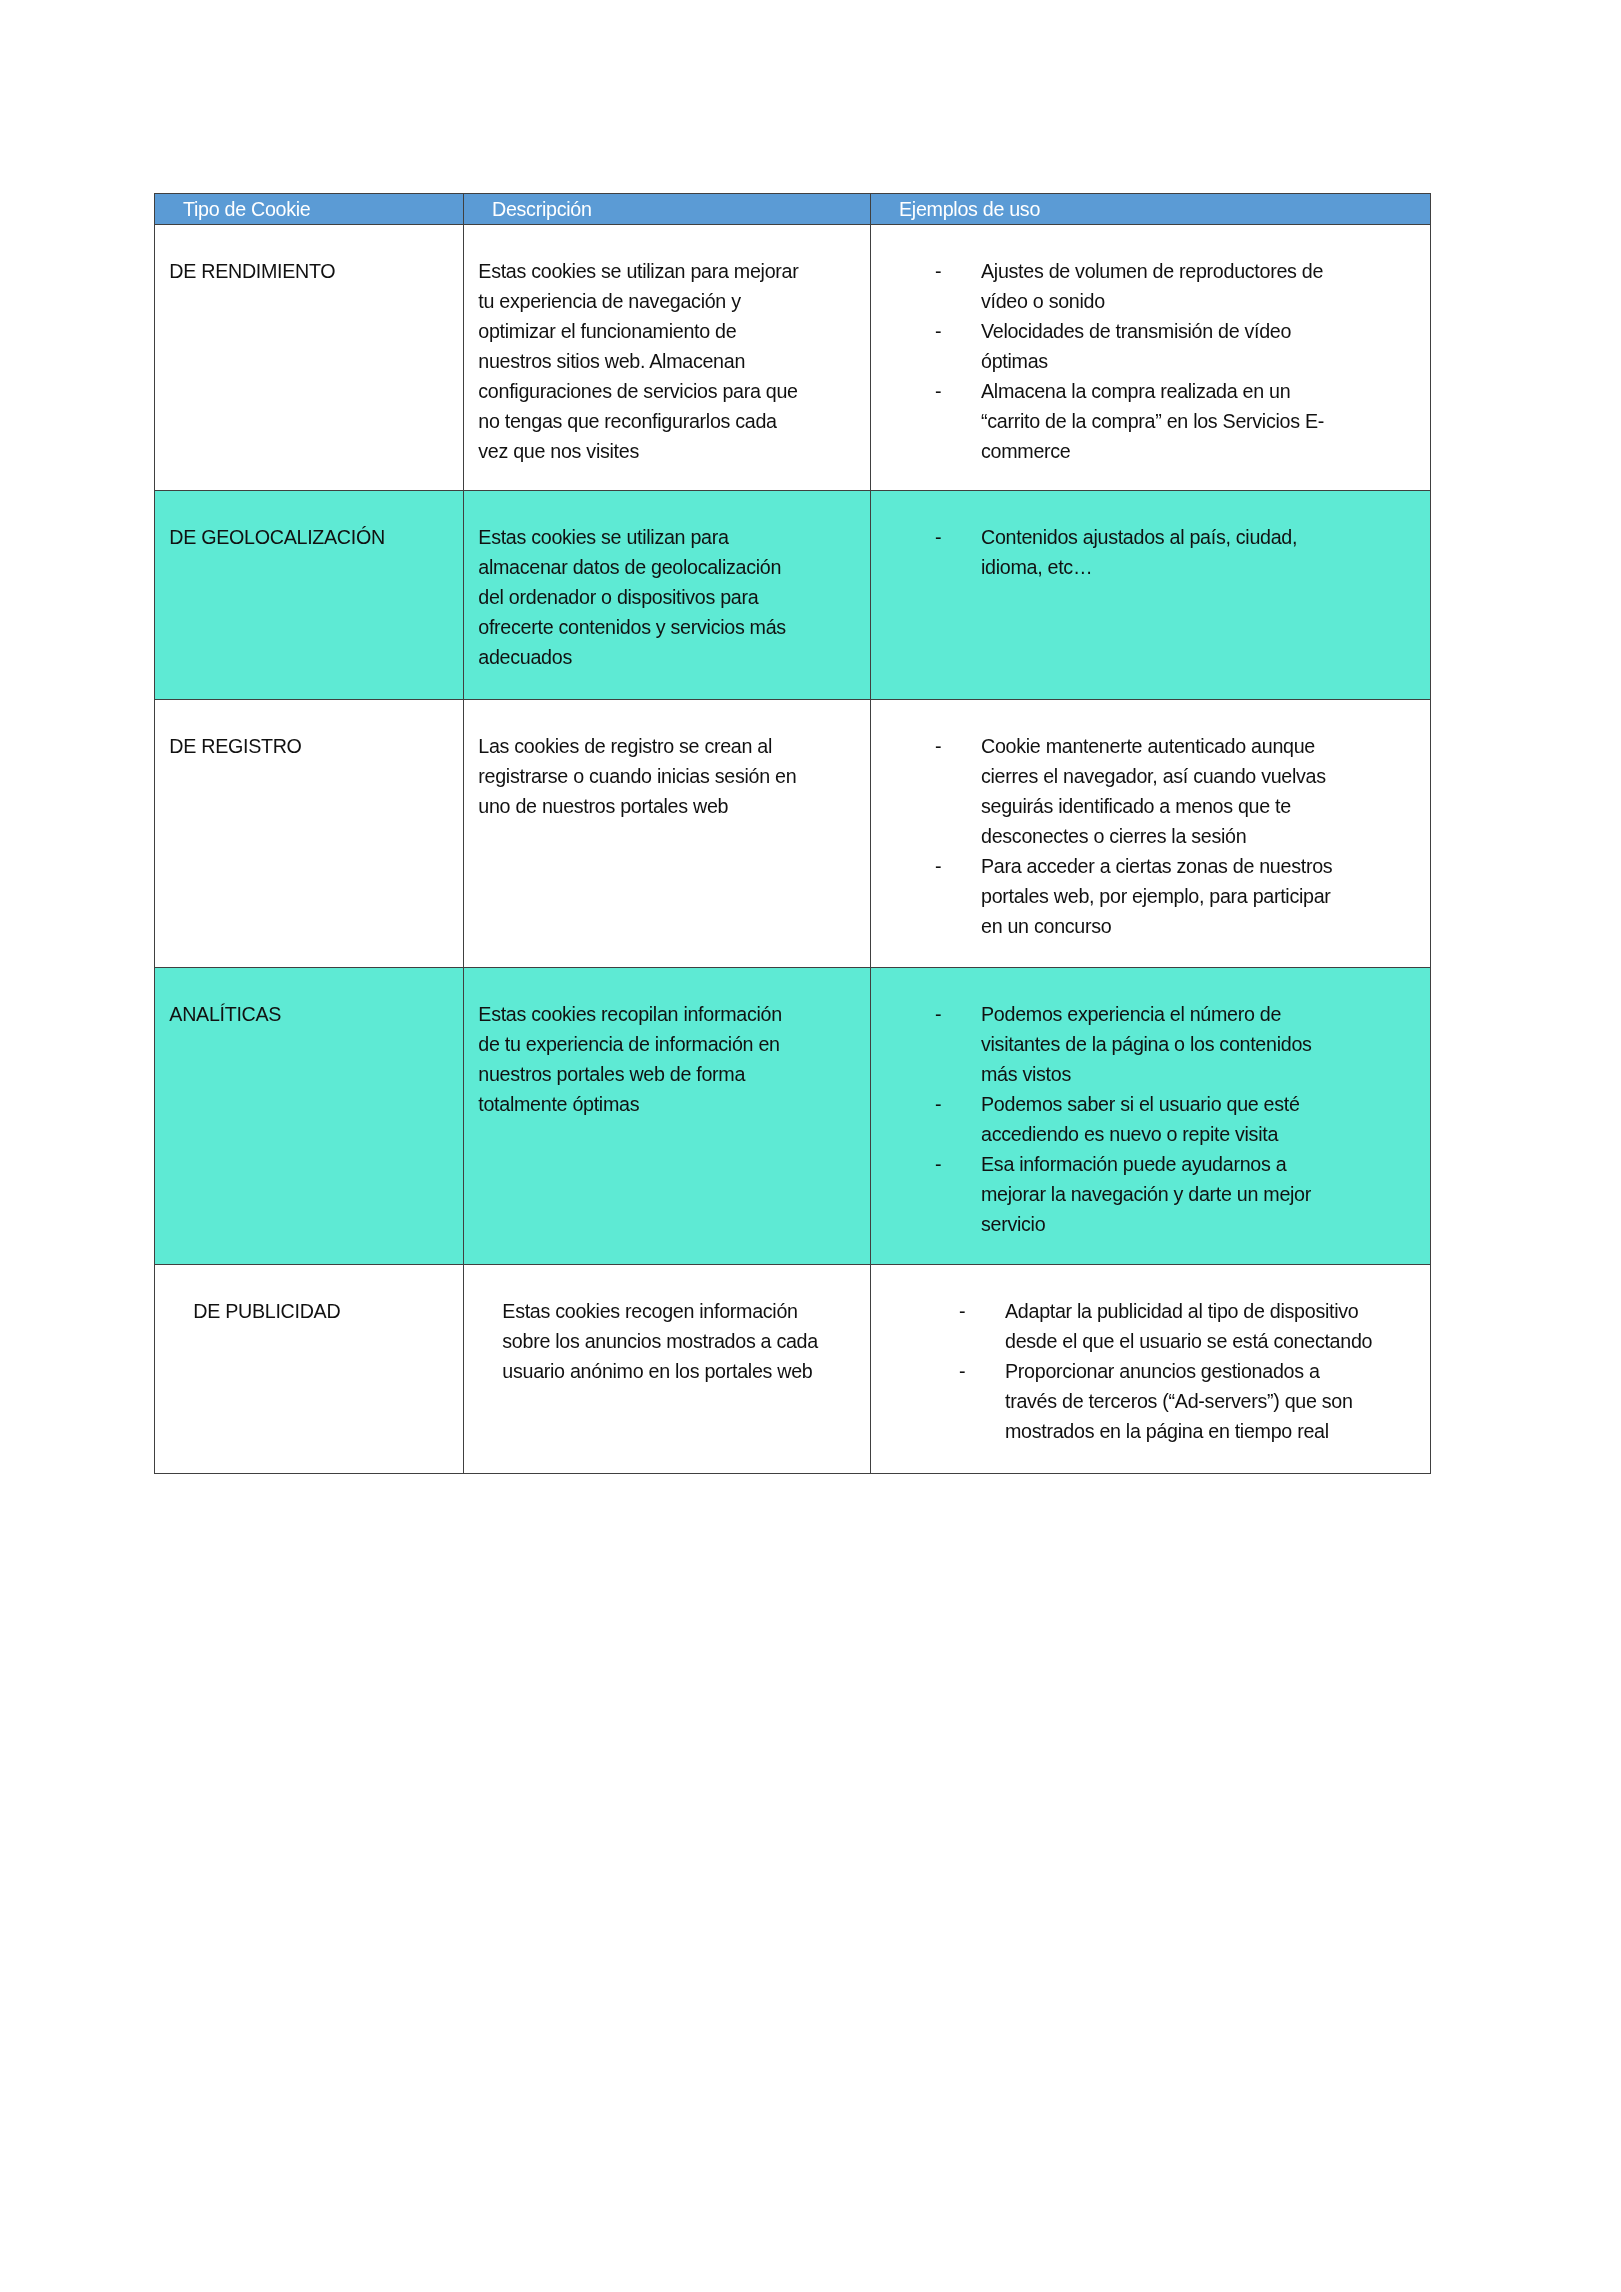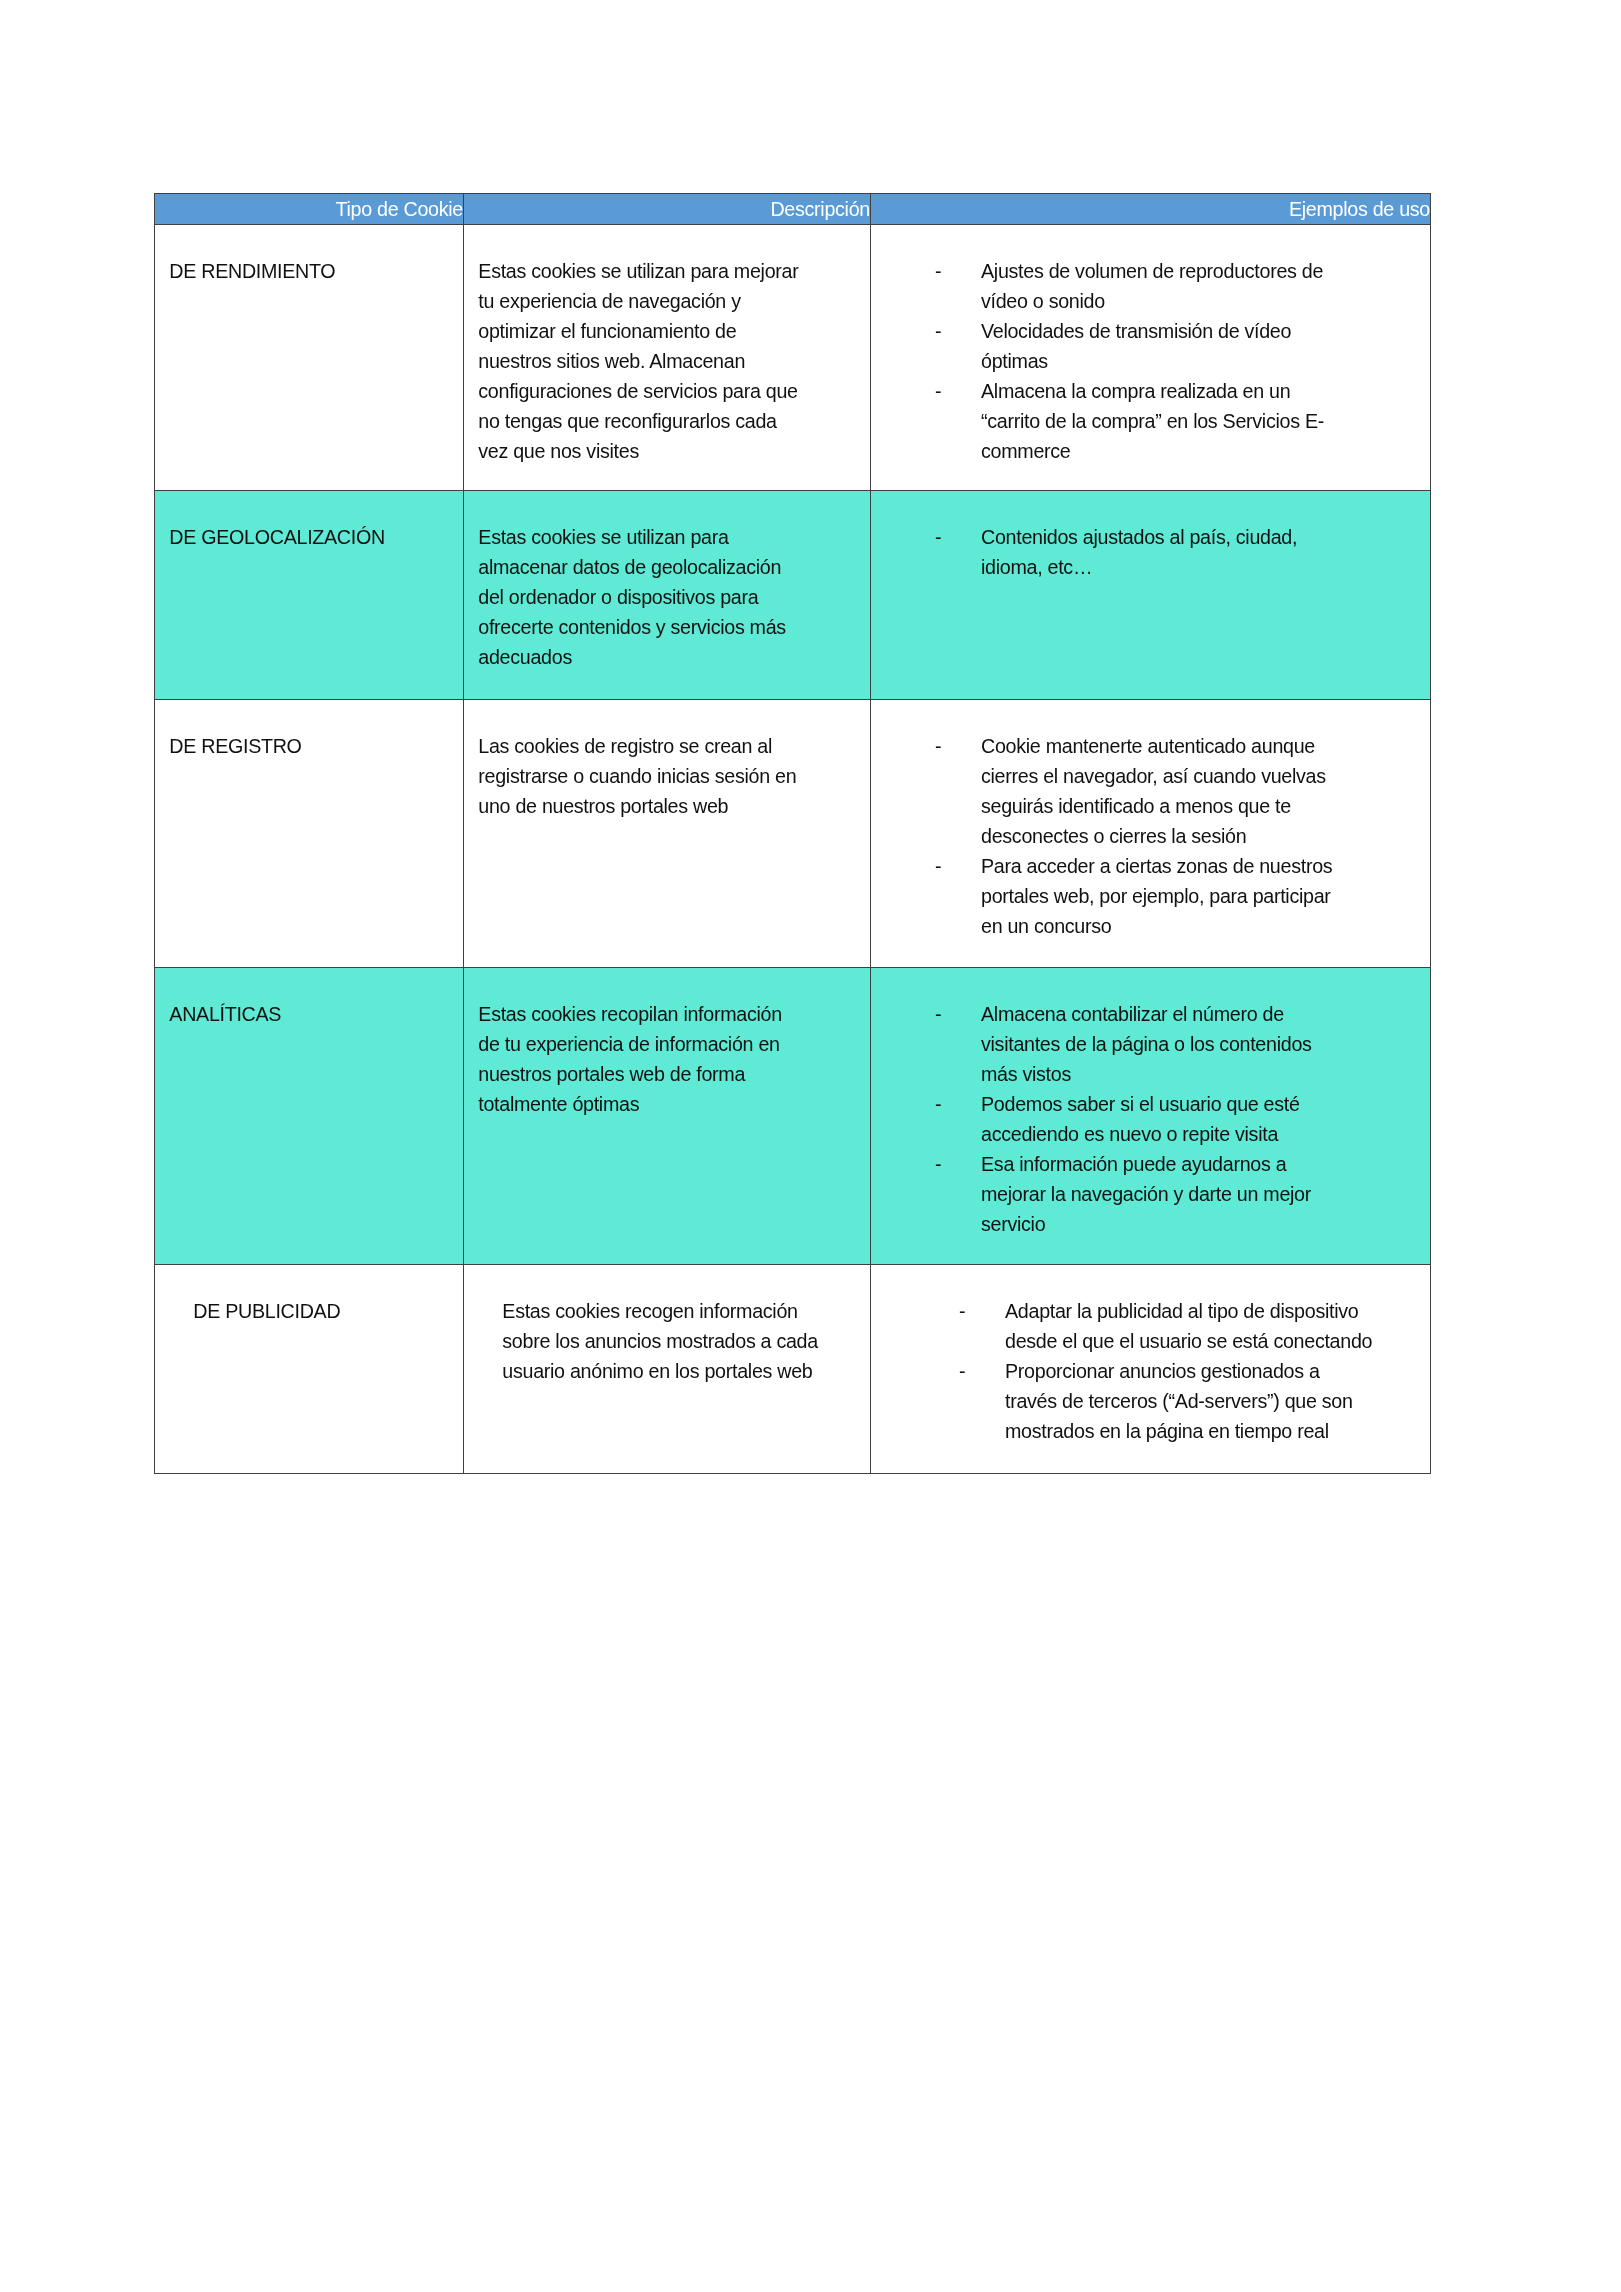--- a/index.html
+++ b/index.html
@@ -11,21 +11,21 @@
     width: 1275px; border-collapse: collapse; table-layout: fixed;
   }
   table.cookies col.c1 { width: 309px; }
   table.cookies col.c2 { width: 407px; }
   table.cookies col.c3 { width: 560px; }
   table.cookies td, table.cookies th {
     border: 1.8px solid #404040; vertical-align: top; padding: 0;
     font-size: 19.7px; letter-spacing: -0.3px; font-weight: normal; text-align: left;
   }
   th { background: #5b9bd5; color: #ffffff; height: 30px; line-height: 30px; }
-  th span { display: block; padding-left: 5px; white-space: nowrap; text-align: right; }
+  th span { display: block; padding-left: 28px; white-space: nowrap; }
   tr.band td { background: #5eead4; }
   tr.r1 td { height: 265px; margin-left: 24px; }
   tr.r2 td { height: 208px; }
   tr.r3 td { height: 267px; }
   tr.r4 td { height: 296px; margin-top: 30px; }
   tr.r5 td { height: 208px; padding-left: 24px; }
   .cell { padding: 31px 0 0 14.3px; }
   .line { display: block; white-space: nowrap; line-height: 30px; height: 30px; }
   .ex { padding: 31px 0 0 0; }
   .item { position: relative; padding-left: 110px; }
@@ -160,21 +160,21 @@
               <span class="line">Estas cookies recopilan información</span>
               <span class="line">de tu experiencia de información en</span>
               <span class="line">nuestros portales web de forma</span>
               <span class="line">totalmente óptimas</span>
             </div>
           </td>
           <td>
             <div class="ex">
               <div class="item">
                 <span class="dash">-</span>
-                <span class="line">Almacena contabilizar el número de</span>
+                <span class="line">Podemos experiencia el número de</span>
                 <span class="line">visitantes de la página o los contenidos</span>
                 <span class="line">más vistos</span>
               </div>
               <div class="item">
                 <span class="dash">-</span>
                 <span class="line">Podemos saber si el usuario que esté</span>
                 <span class="line">accediendo es nuevo o repite visita</span>
               </div>
               <div class="item">
                 <span class="dash">-</span>

